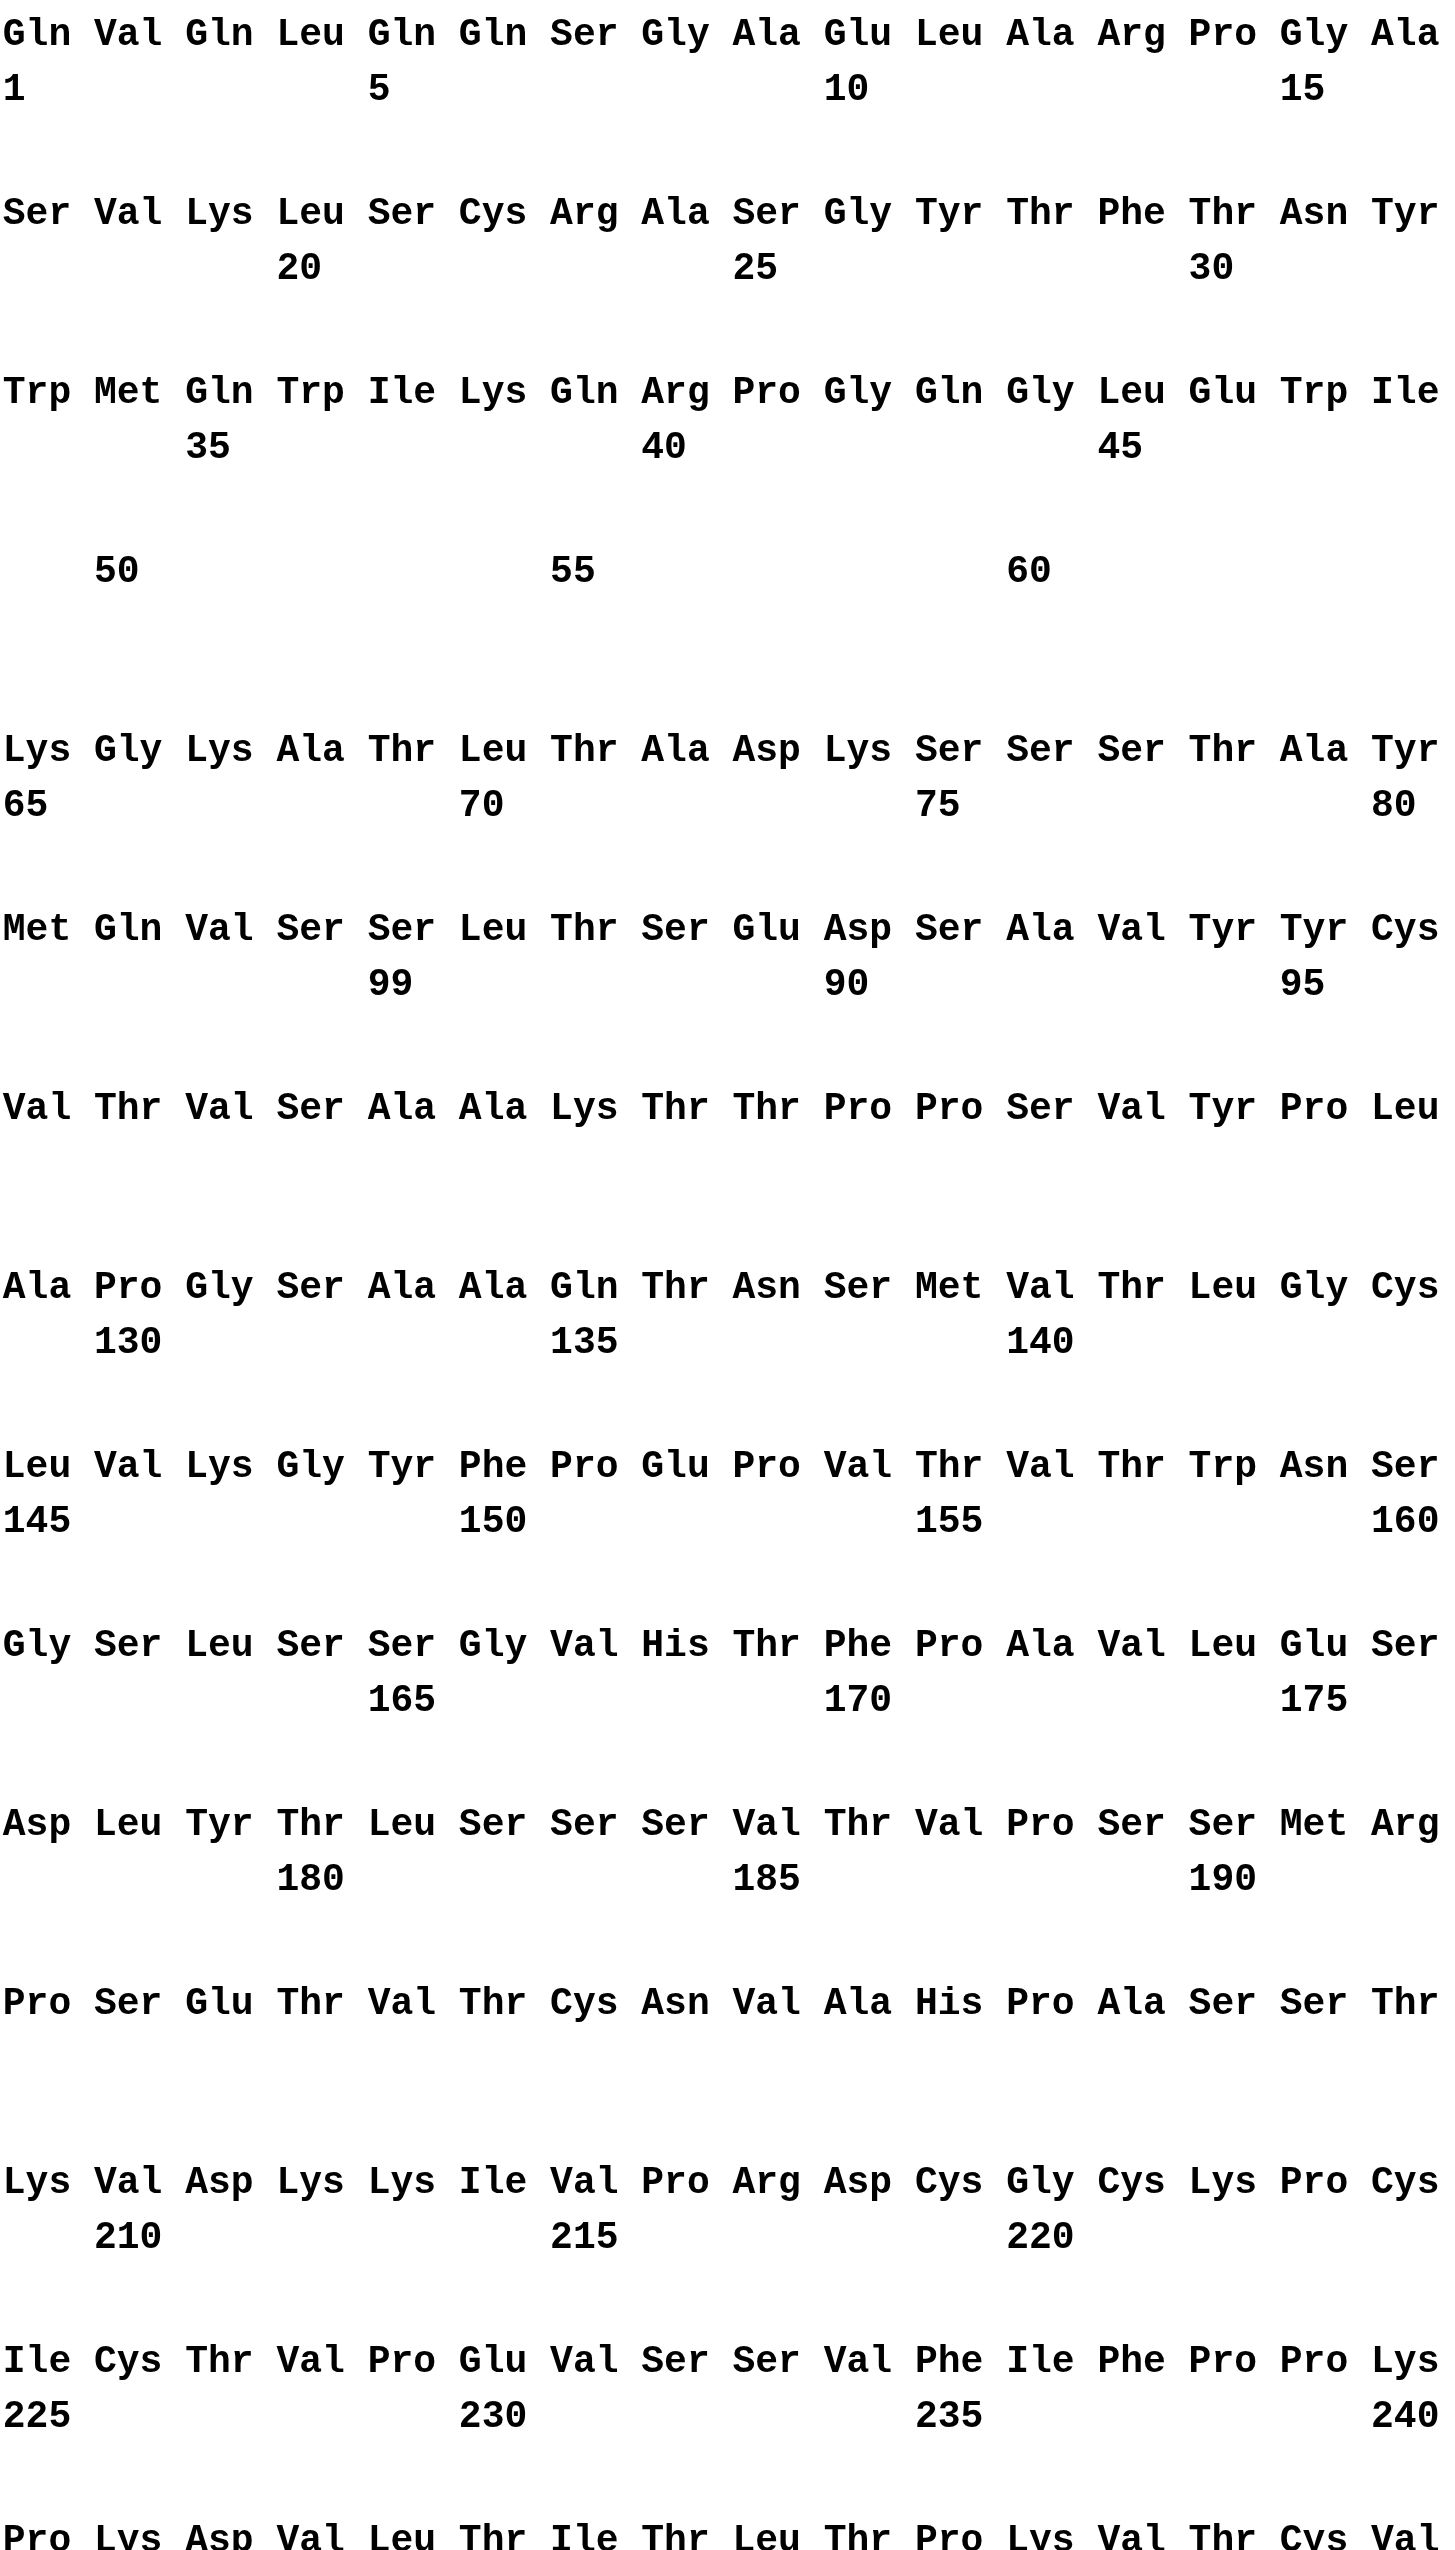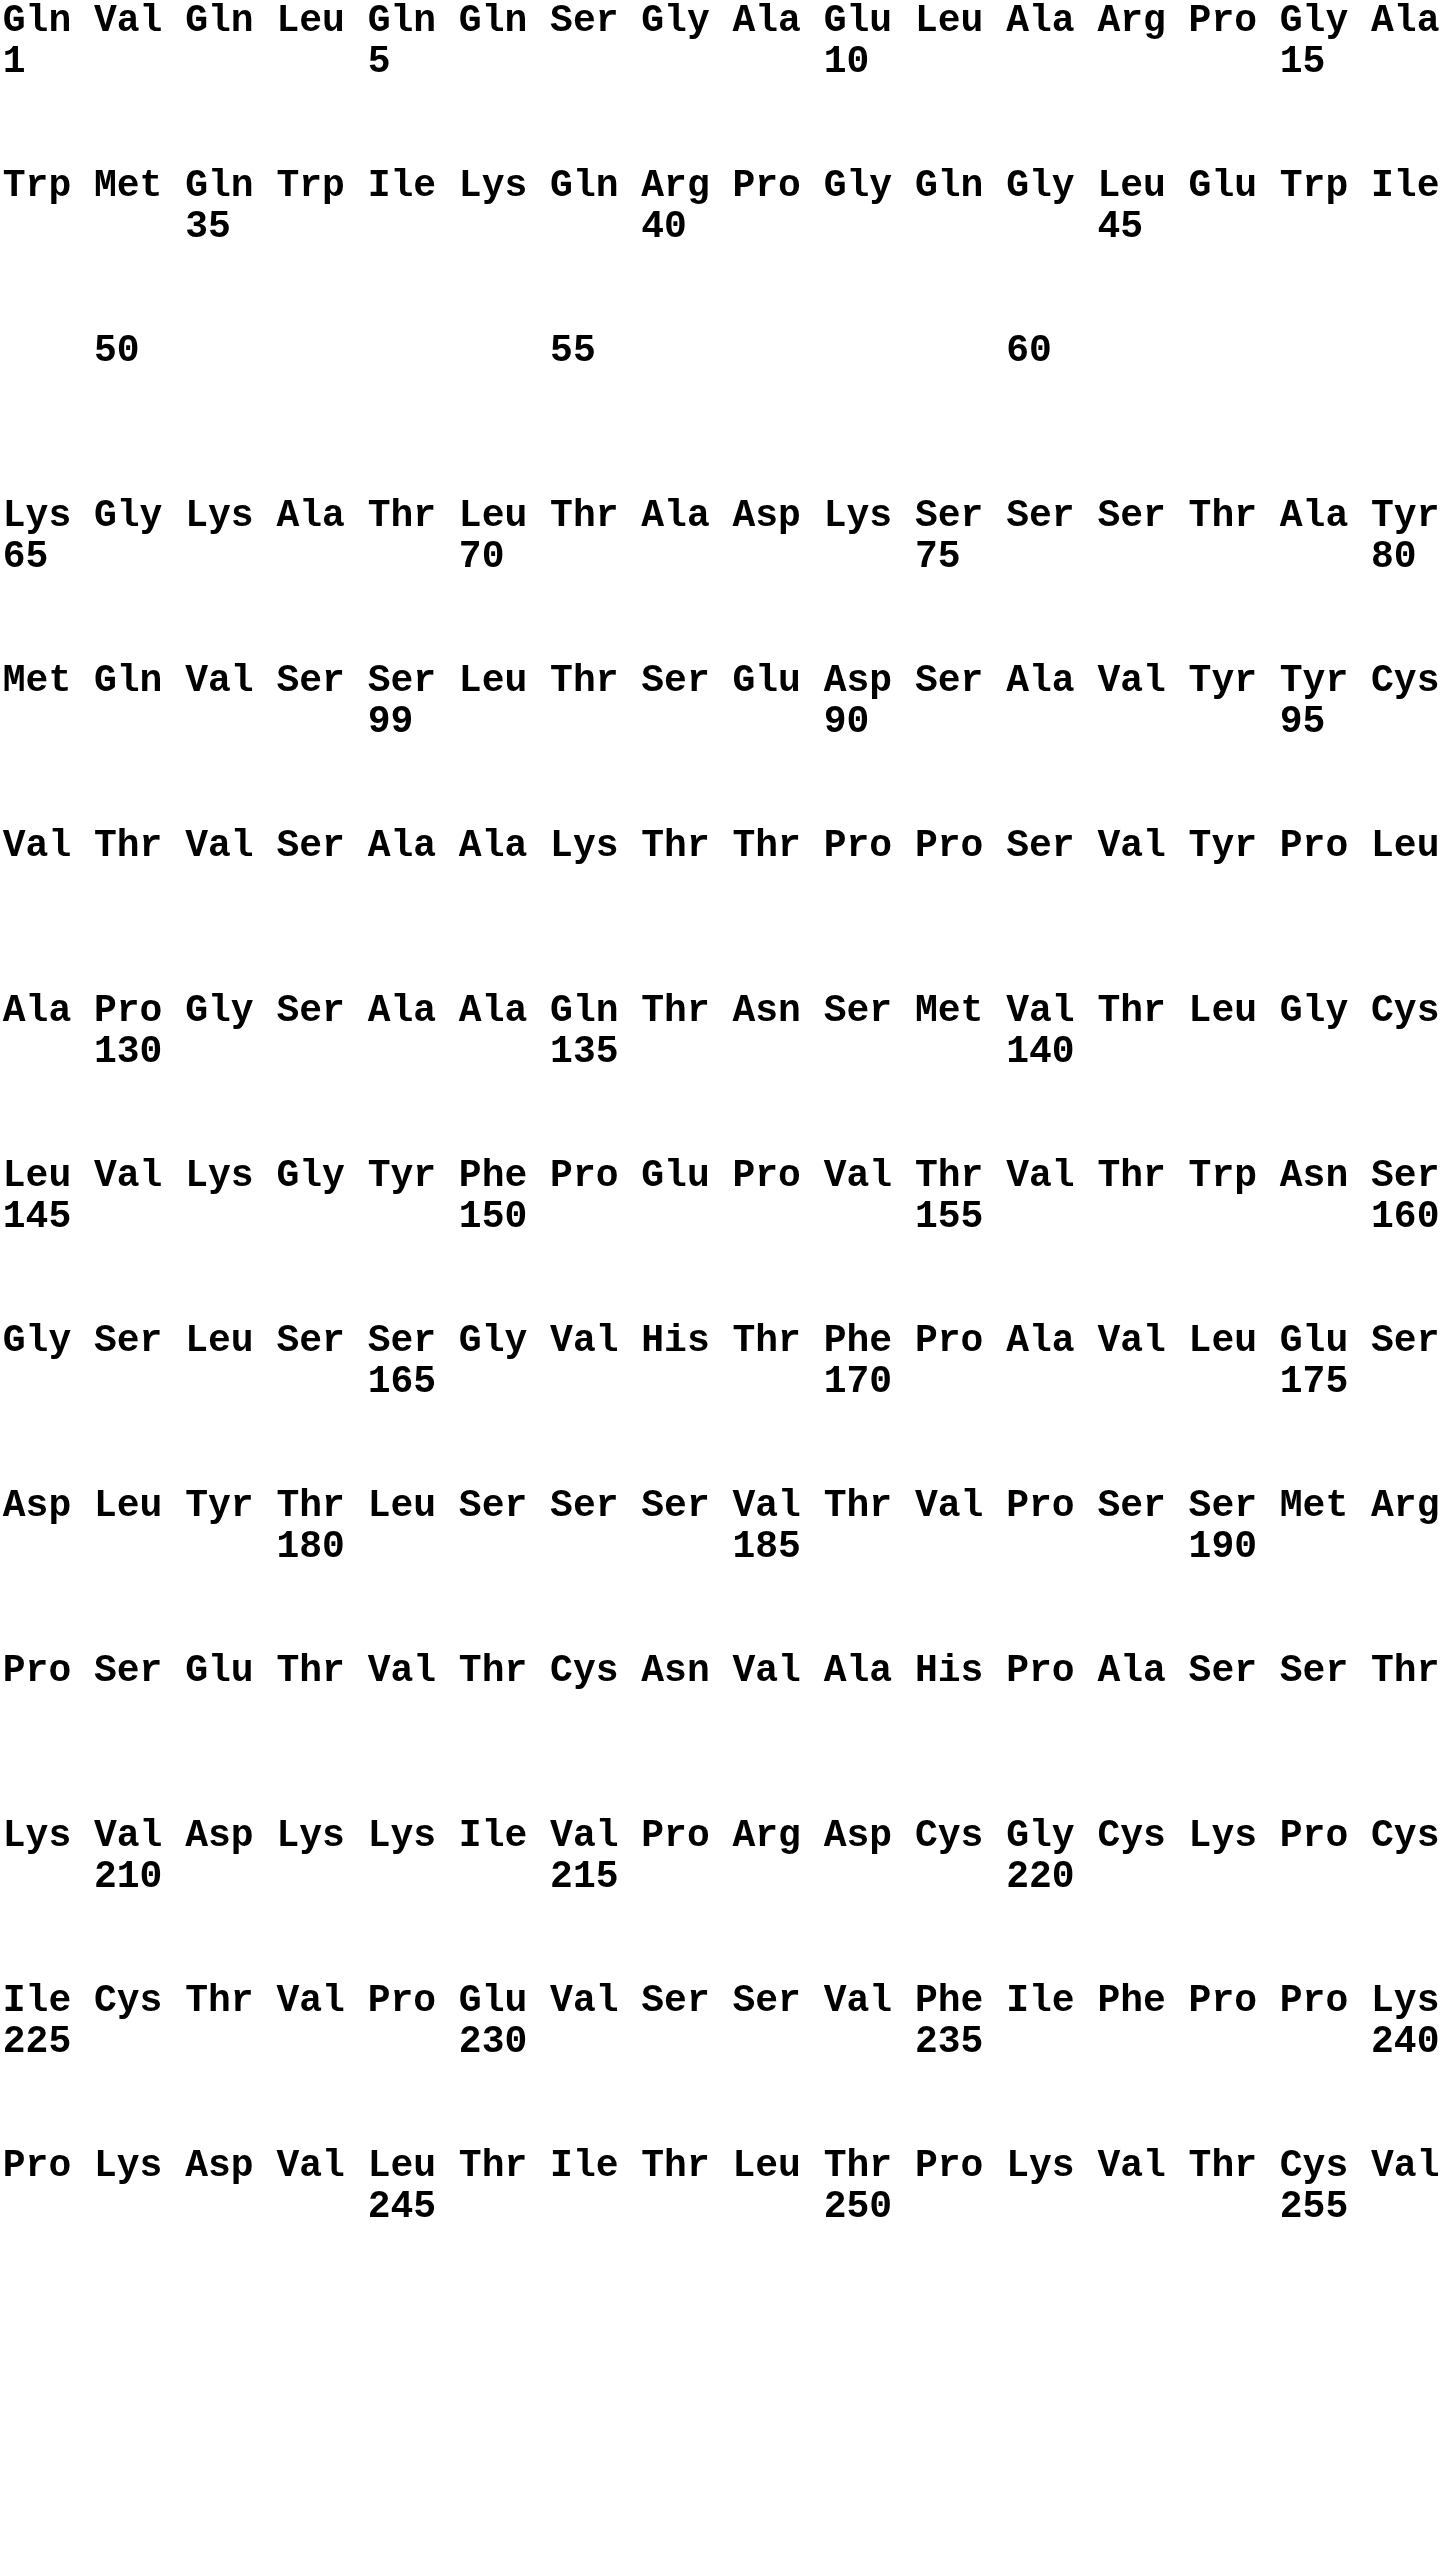--- a/index.html
+++ b/index.html
@@ -20,31 +20,36 @@
     font-size: 38px;
     line-height: 41px;
     color: #000000;
   }
   .seq-pair {
     height: 165px;
     overflow: visible;
   }
   .residue-line, .number-line {
     white-space: pre;
+    margin-top: 14px;
   }
 </style>
 </head>
 <body>
 
 <div id="listing">
   <div class="seq-pair">
     <div class="residue-line">Gln Val Gln Leu Gln Gln Ser Gly Ala Glu Leu Ala Arg Pro Gly Ala</div>
     <div class="number-line">1               5                   10                  15</div>
   </div>
 
+  <div class="seq-pair">
+    <div class="residue-line">Ser Val Lys Leu Ser Cys Arg Ala Ser Gly Tyr Thr Phe Thr Asn Tyr</div>
+    <div class="number-line">            20                  25                  30</div>
+  </div>
 
   <div class="seq-pair">
     <div class="residue-line">Trp Met Gln Trp Ile Lys Gln Arg Pro Gly Gln Gly Leu Glu Trp Ile</div>
     <div class="number-line">        35                  40                  45</div>
   </div>
 
   <div class="seq-pair">
     <div class="number-line">    50                  55                  60</div>
   </div>
 

